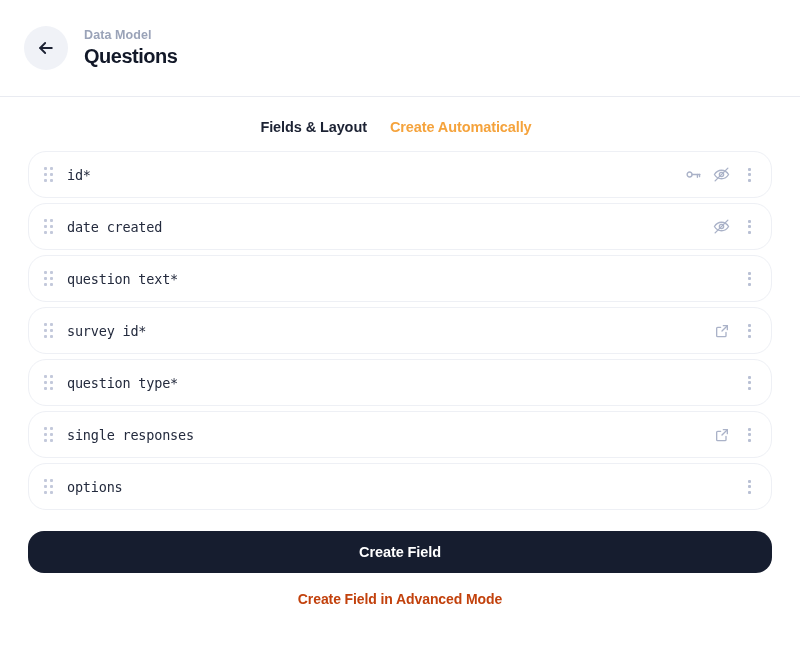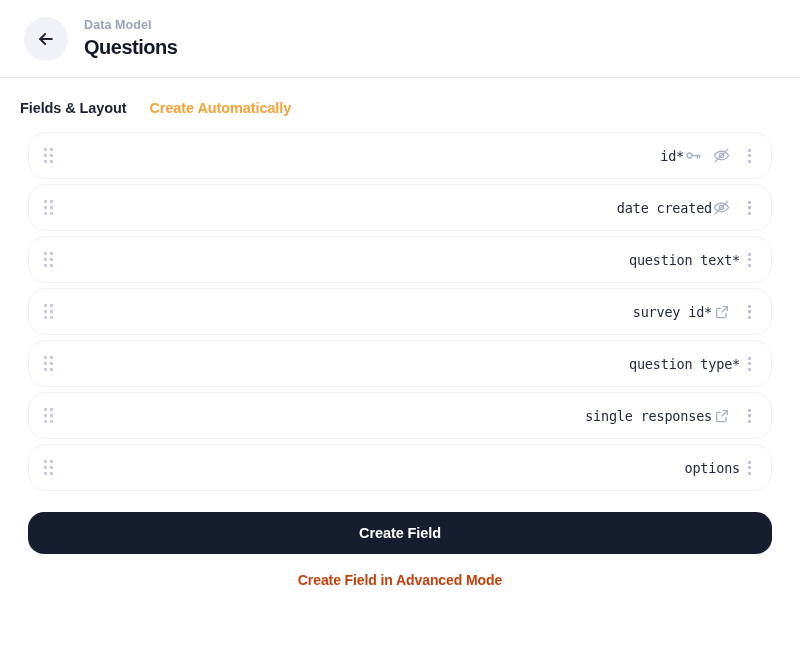--- a/index.html
+++ b/index.html
@@ -15,21 +15,21 @@
   .page {
     width: 800px;
     height: 645px;
     position: relative;
     overflow: hidden;
     background: #ffffff;
   }
 
   
   .header {
-    height: 78px;
+    height: 97px;
     border-bottom: 1px solid #e9ebf1;
     display: flex;
     align-items: center;
     padding: 0 24px;
     background: #ffffff;
   }
 
   .back-btn {
     width: 44px;
     height: 44px;
@@ -64,20 +64,21 @@
     color: #121828;
     letter-spacing: -0.5px;
   }
 
   
   .section-row {
     padding: 22px 28px 0 20px;
     display: flex;
     align-items: baseline;
     gap: 23px;
+    justify-content: center;
   }
   .section-title {
     font-size: 14.5px;
     font-weight: 700;
     color: #1c2233;
     letter-spacing: -0.1px;
   }
   .section-note {
     font-size: 14.5px;
     font-weight: 600;
@@ -95,21 +96,20 @@
 
   .field-row {
     height: 47px;
     background: #ffffff;
     border: 1px solid #eef0f5;
     border-radius: 18px;
     display: flex;
     align-items: center;
     padding: 0 14px 0 12px;
     cursor: pointer;
-    text-align: right;
   }
 
   .drag-handle {
     width: 16px;
     height: 18px;
     display: grid;
     grid-template-columns: repeat(2, 4px);
     grid-template-rows: repeat(3, 4px);
     gap: 2px;
     align-content: center;

